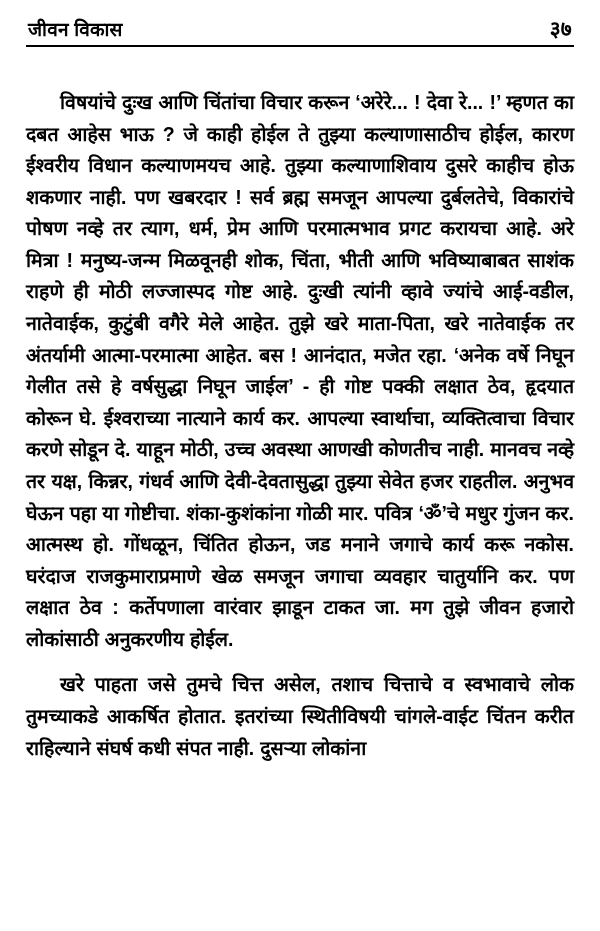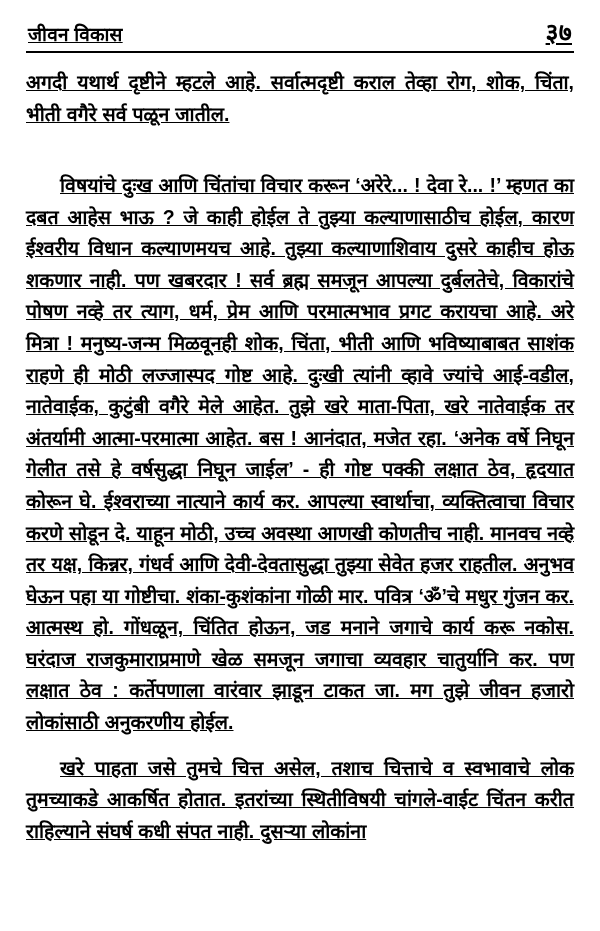--- a/index.html
+++ b/index.html
@@ -14,38 +14,37 @@
     font-family: "Liberation Sans", sans-serif;
     color: #000000;
   }
   .page {
     position: relative;
     width: 600px;
     height: 931px;
     box-sizing: border-box;
     padding: 14px 26px 0 26px;
     background: #ffffff;
-    text-decoration: underline;
   }
   
   .header {
     display: flex;
     align-items: baseline;
     justify-content: space-between;
     font-weight: bold;
     font-size: 19px;
     letter-spacing: 0.2px;
     padding: 0 2px 3px 2px;
   }
   .header-title {
     font-size: 19px;
     font-weight: bold;
   }
   .header-page {
-    font-size: 25px;
+    font-size: 21px;
     font-weight: bold;
   }
   .header-rule {
     border: 0;
     border-top: 2.5px solid #000;
     margin: 0 0 14px 0;
     width: 100%;
   }
   
   .body-text {
@@ -77,18 +76,17 @@
 
 <div class="page">
 
   <div class="header">
     <span class="header-title">जीवन विकास</span>
     <span class="header-page">३७</span>
   </div>
   <hr class="header-rule">
 
   <div class="body-text">
-    <p class="para">अगदी यथार्थ दृष्टीने म्हटले आहे. सर्वात्मदृष्टी कराल तेव्हा रोग, शोक, चिंता, भीती वगैरे सर्व पळून जातील.</p>
     <p class="para indent">विषयांचे दुःख आणि चिंतांचा विचार करून ‘अरेरे... ! देवा रे... !’ म्हणत का दबत आहेस भाऊ ? जे काही होईल ते तुझ्या कल्याणासाठीच होईल, कारण ईश्वरीय विधान कल्याणमयच आहे. तुझ्या कल्याणाशिवाय दुसरे काहीच होऊ शकणार नाही. पण खबरदार ! सर्व ब्रह्म समजून आपल्या दुर्बलतेचे, विकारांचे पोषण नव्हे तर त्याग, धर्म, प्रेम आणि परमात्मभाव प्रगट करायचा आहे. अरे मित्रा ! मनुष्य-जन्म मिळवूनही शोक, चिंता, भीती आणि भविष्याबाबत साशंक राहणे ही मोठी लज्जास्पद गोष्ट आहे. दुःखी त्यांनी व्हावे ज्यांचे आई-वडील, नातेवाईक, कुटुंबी वगैरे मेले आहेत. तुझे खरे माता-पिता, खरे नातेवाईक तर अंतर्यामी आत्मा-परमात्मा आहेत. बस ! आनंदात, मजेत रहा. ‘अनेक वर्षे निघून गेलीत तसे हे वर्षसुद्धा निघून जाईल’ - ही गोष्ट पक्की लक्षात ठेव, हृदयात कोरून घे. ईश्वराच्या नात्याने कार्य कर. आपल्या स्वार्थाचा, व्यक्तित्वाचा विचार करणे सोडून दे. याहून मोठी, उच्च अवस्था आणखी कोणतीच नाही. मानवच नव्हे तर यक्ष, किन्नर, गंधर्व आणि देवी-देवतासुद्धा तुझ्या सेवेत हजर राहतील. अनुभव घेऊन पहा या गोष्टीचा. शंका-कुशंकांना गोळी मार. पवित्र ‘ॐ’चे मधुर गुंजन कर. आत्मस्थ हो. गोंधळून, चिंतित होऊन, जड मनाने जगाचे कार्य करू नकोस. घरंदाज राजकुमाराप्रमाणे खेळ समजून जगाचा व्यवहार चातुर्यानि कर. पण लक्षात ठेव : कर्तेपणाला वारंवार झाडून टाकत जा. मग तुझे जीवन हजारो लोकांसाठी अनुकरणीय होईल.</p>
     <p class="para indent gap last">खरे पाहता जसे तुमचे चित्त असेल, तशाच चित्ताचे व स्वभावाचे लोक तुमच्याकडे आकर्षित होतात. इतरांच्या स्थितीविषयी चांगले-वाईट चिंतन करीत राहिल्याने संघर्ष कधी संपत नाही. दुसऱ्या लोकांना</p>
   </div>
 
 </div>
 
 </body></html>

